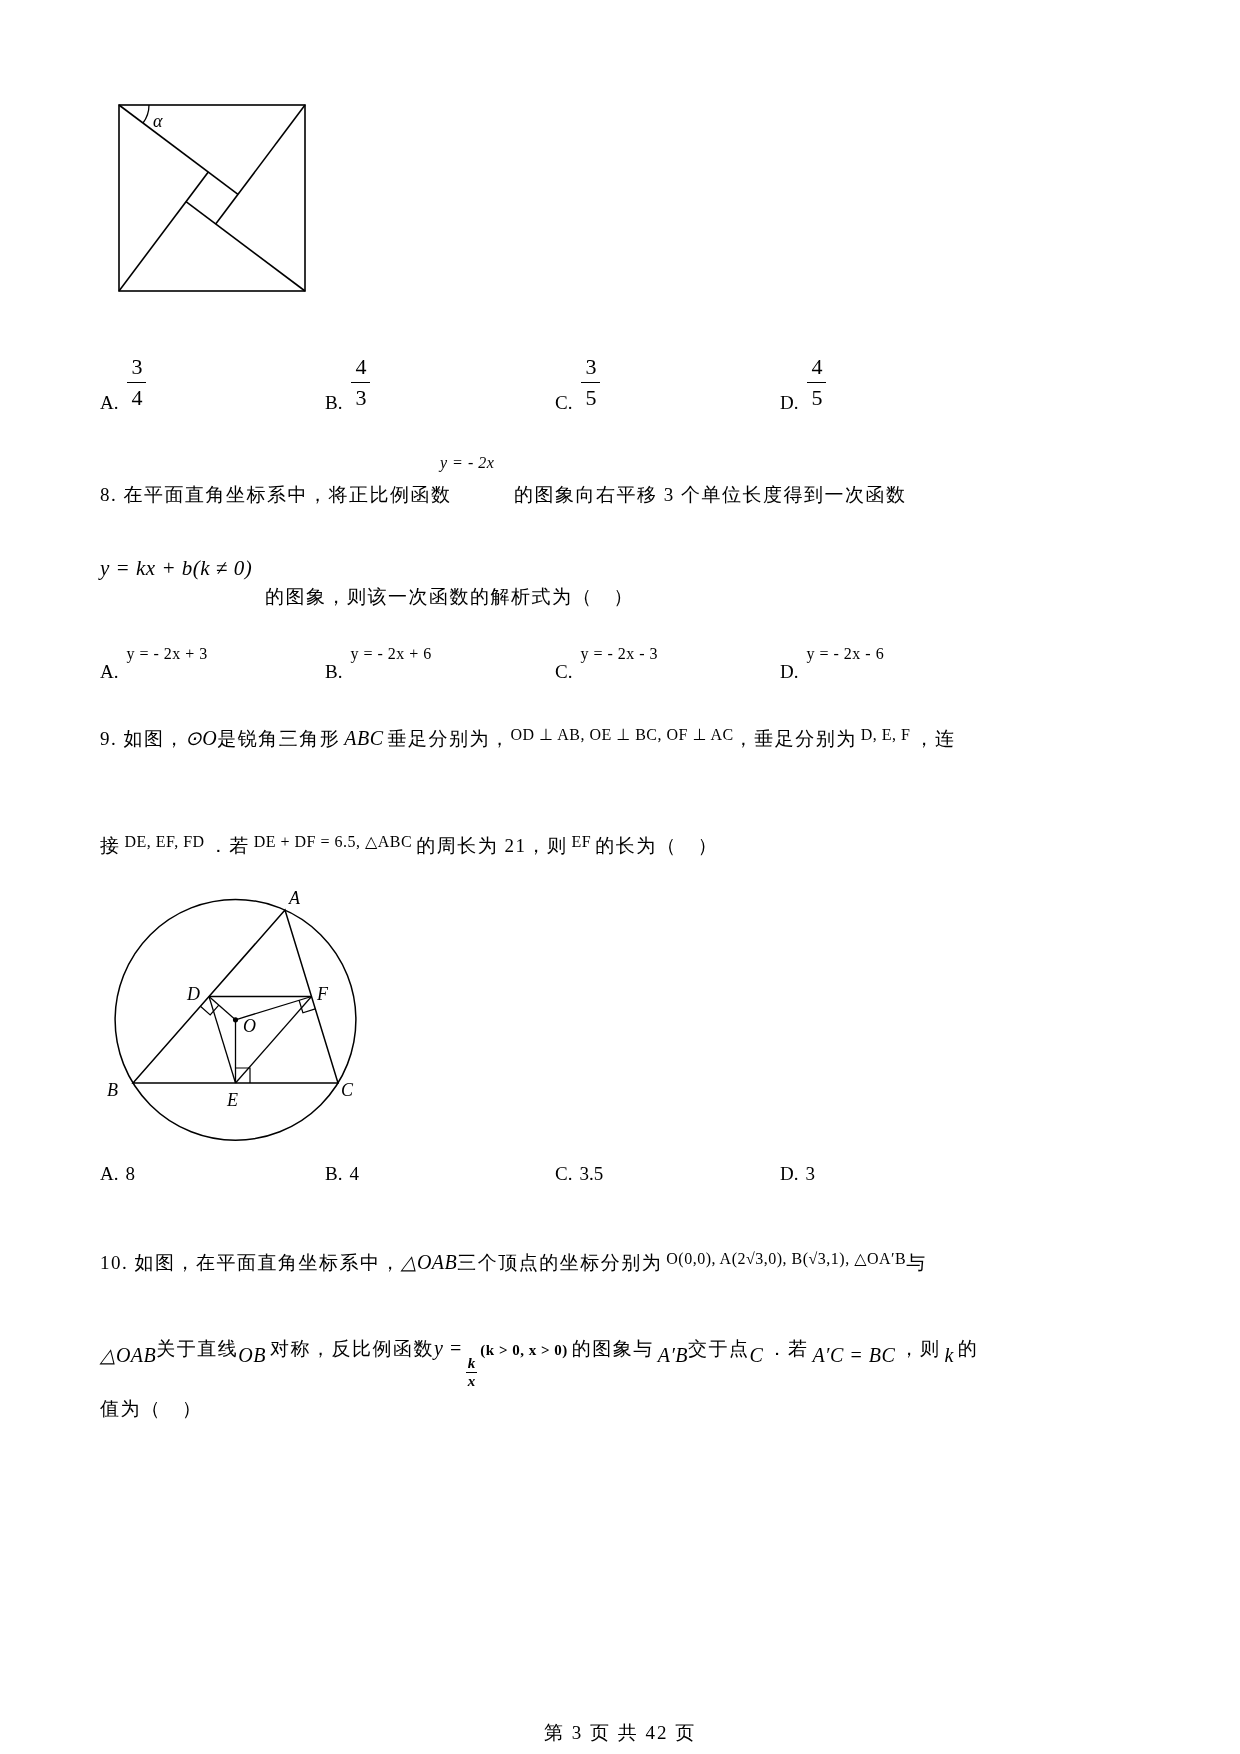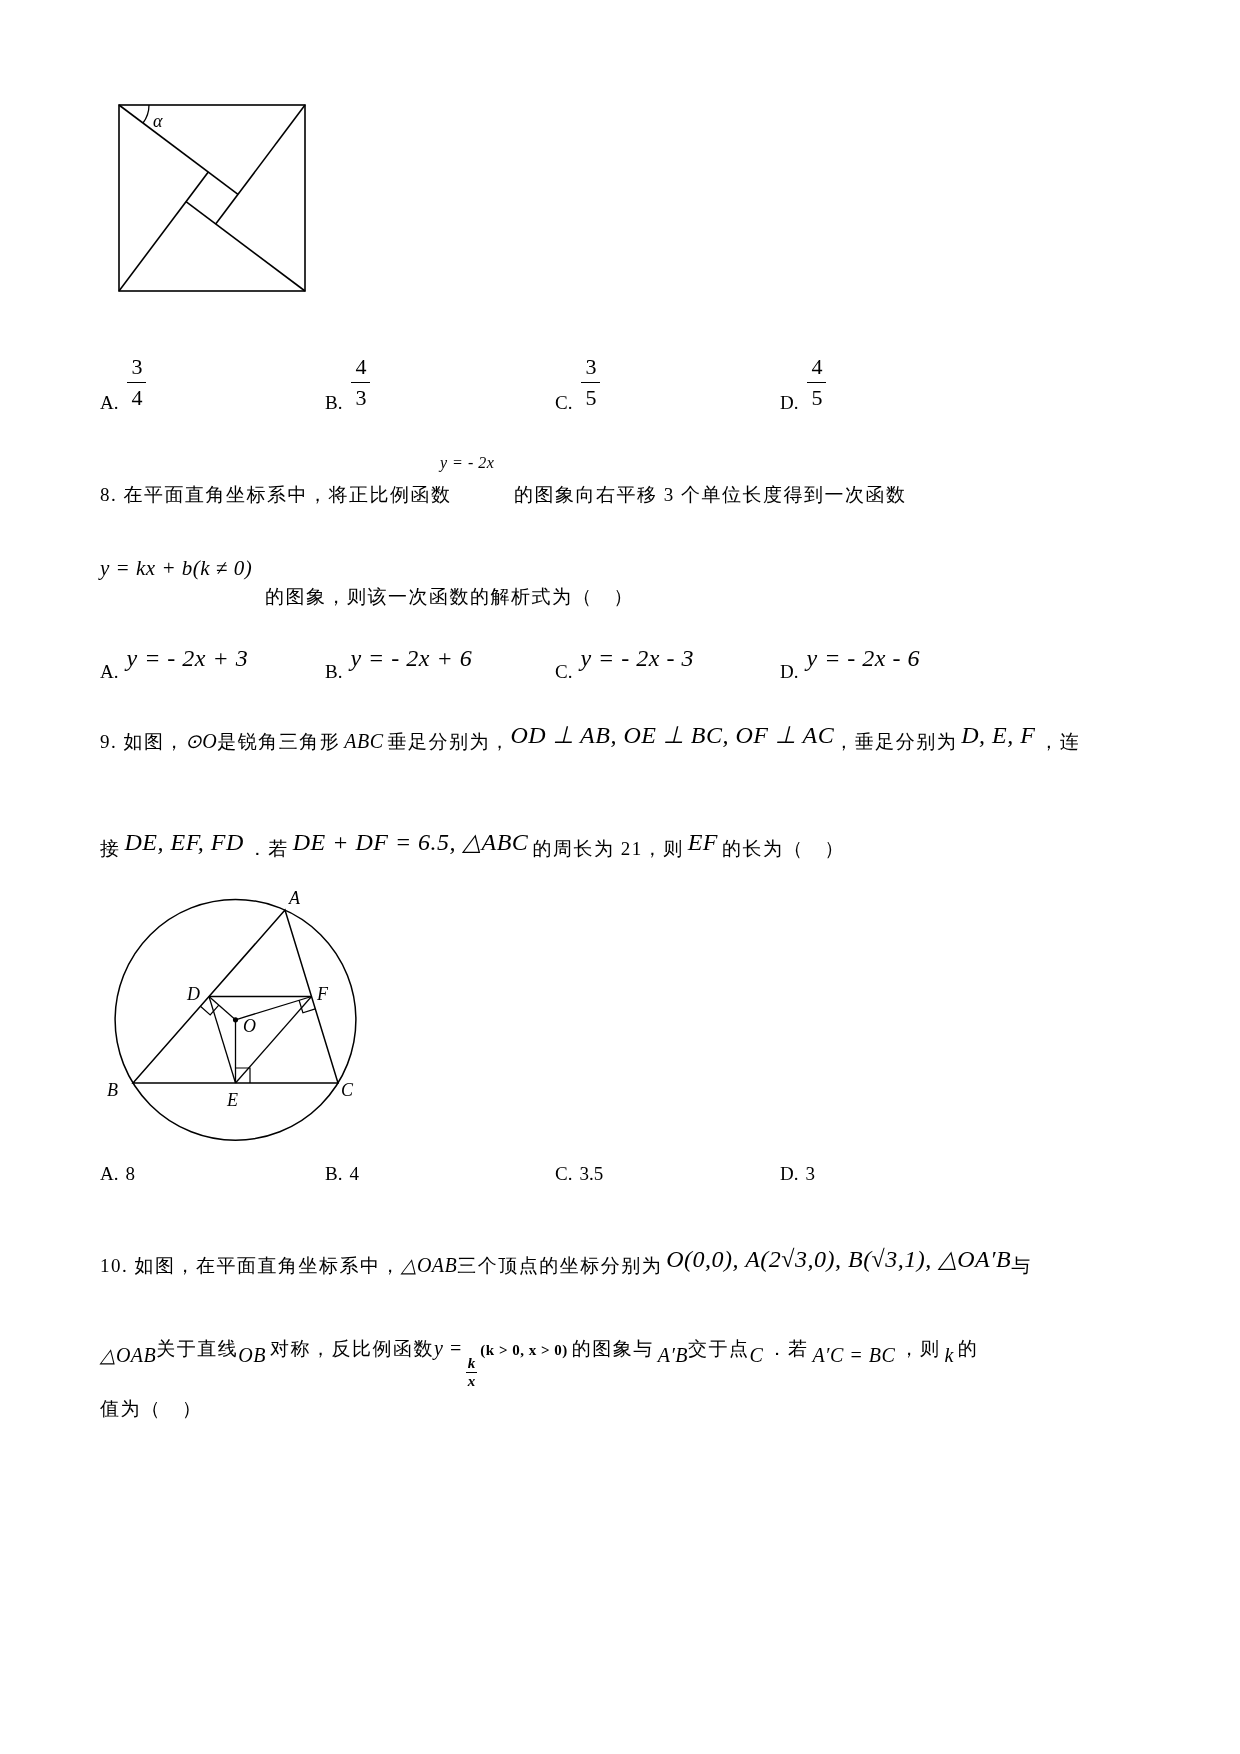--- a/index.html
+++ b/index.html
@@ -3,35 +3,35 @@
 <meta charset="utf-8">
 <style>
   *{margin:0;padding:0;box-sizing:border-box}
   html,body{background:#ffffff}
   .page{position:relative;width:1240px;height:1754px;background:#fff;color:#000;
         font-family:"Liberation Serif",serif;overflow:hidden}
   .abs{position:absolute;white-space:nowrap}
   .grp{position:absolute;left:0;top:0;width:100%;height:0;overflow:visible}
   .cjk{font-size:19px;letter-spacing:1.5px;font-family:Liberation Serif, serif}
   .m{font-family:"Liberation Serif",serif;font-style:italic;font-size:20px;letter-spacing:.5px}
-  .mf{display:inline-block;font-family:"Liberation Serif",serif;font-style:italic;font-size:24px;
+  .mf{display:inline-block;font-family:"Liberation Serif",serif;font-size:16px;
       letter-spacing:.5px;transform:translateY(-5px)}
   .ml{display:inline-block;font-family:"Liberation Serif",serif;font-style:italic;font-size:20px;
       letter-spacing:.5px;transform:translateY(7px)}
   
   .opt7{position:absolute;top:352px;display:flex;gap:9px}
   .opt7 .olab{font-size:19px;margin-top:40px}
   .frac{display:inline-flex;flex-direction:column;align-items:center;font-size:22px;
         line-height:30px;text-align:center}
   .frac .fn{display:block;padding:0 4px;border-bottom:1.6px solid #000}
   .frac .fd{display:block}
   
   .opt8{position:absolute;top:645px;display:flex;gap:8px}
   .opt8 .olab{font-size:19px;margin-top:16px}
-  .opt8 .of{font-size:24px;font-style:italic;letter-spacing:.5px}
+  .opt8 .of{font-size:16px;letter-spacing:.5px}
   
   .opt9{position:absolute;top:1163px;font-size:19px}
   .opt9 .oval{margin-left:7px}
   
   .vfrac{display:inline-flex;flex-direction:column;align-items:center;vertical-align:-13px;
          font-weight:bold;font-style:italic;font-size:15px;line-height:1.15;margin:0 3px}
   .vfrac .vn{border-bottom:1.4px solid #000;padding:0 2px}
   .mb{font-weight:bold;font-size:15px;letter-spacing:.5px}
   .footer{position:absolute;left:0;top:1720px;width:1240px;text-align:center;font-size:19px;letter-spacing:2px}
   svg{position:absolute;overflow:visible}
@@ -167,14 +167,15 @@
     </span>
     <span class="abs" style="left:100px;top:1336px">
       <span class="ml">△OAB</span><span class="cjk">关于直线</span><span class="ml">OB</span> <span class="cjk">对称，反比例函数</span><span class="m">y =</span><span class="vfrac">
           <span class="vn">k</span>
           <span class="vd">x</span>
         </span><span class="mb">(k &gt; 0, x &gt; 0)</span> <span class="cjk">的图象与</span> <span class="ml">A′B</span><span class="cjk">交于点</span><span class="ml">C</span> <span class="cjk">．若</span> <span class="ml">A′C = BC</span> <span class="cjk">，则</span> <span class="ml">k</span> <span class="cjk">的</span>
     </span>
     <span class="abs cjk" style="left:100px;top:1396px">值为（　）</span>
   </div>
 
+  <div class="footer">第 3 页 共 42 页</div>
 
 </div>
 
 </body></html>

